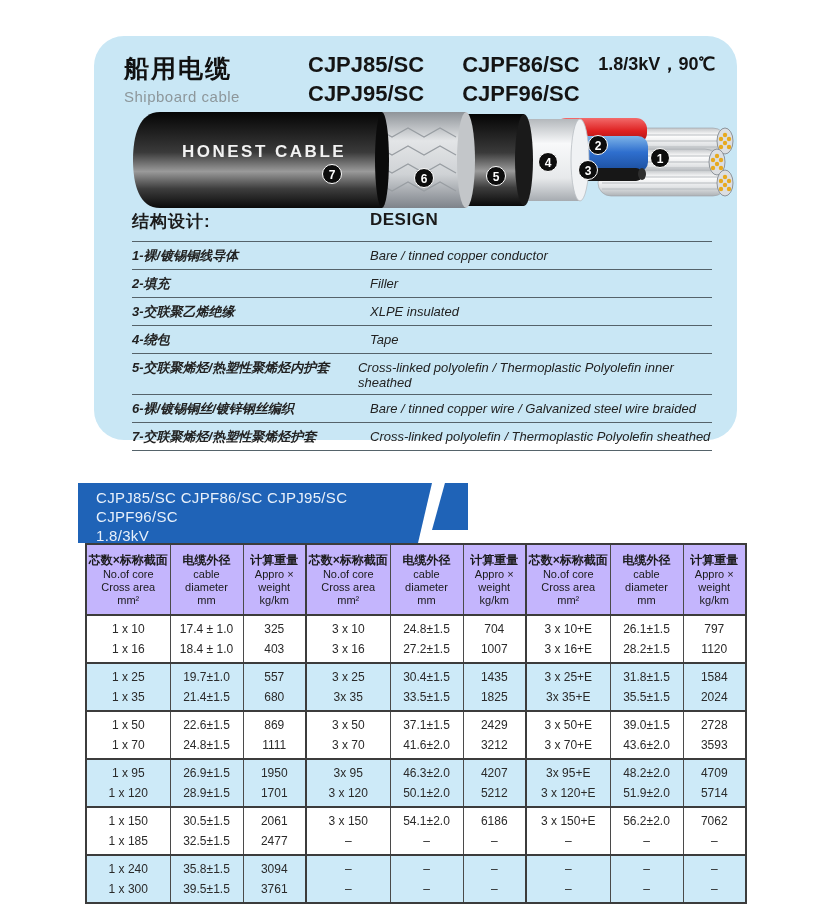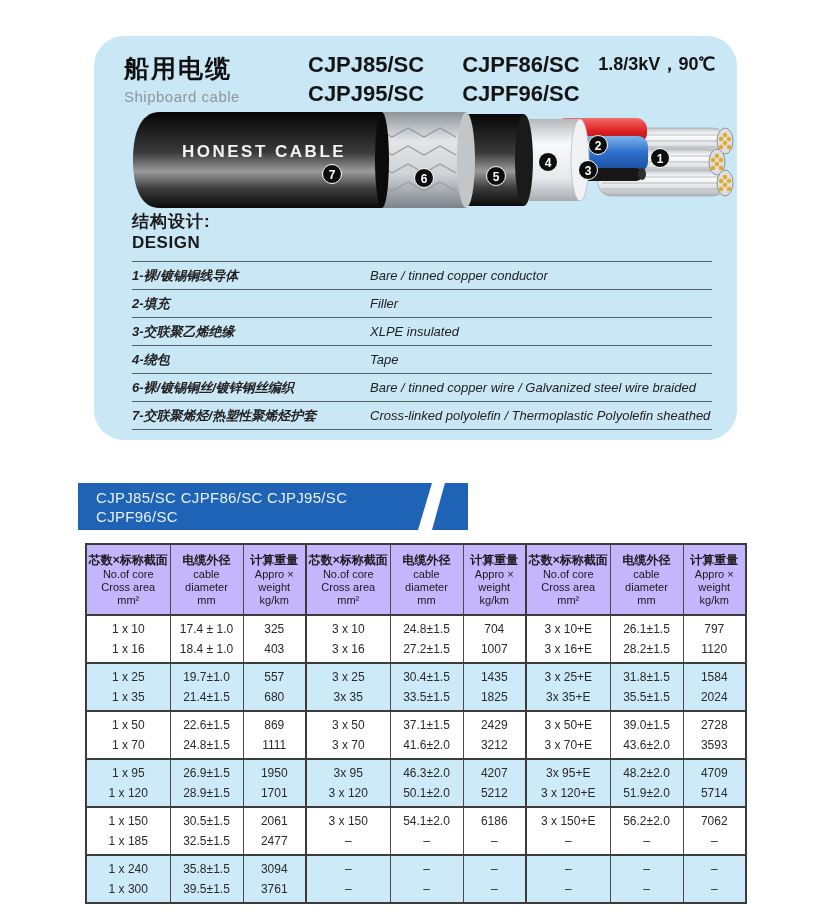--- a/index.html
+++ b/index.html
@@ -16,30 +16,30 @@
   .title-block{width:152px;}
   .title-cn{font-size:25px;font-weight:bold;color:#111;letter-spacing:2px;}
   .title-en{font-size:15px;color:#8d979b;margin-top:3px;letter-spacing:0.5px;}
   .models{display:grid;grid-template-columns:auto auto;column-gap:38px;row-gap:3px;
     font-size:22px;font-weight:bold;margin-left:32px;color:#141414;white-space:nowrap;}
   .rating{font-size:18px;font-weight:bold;margin-left:auto;white-space:nowrap;color:#141414;}
   
   .cable-wrap{position:absolute;top:76px;left:36px;width:610px;height:96px;}
   
   .design{position:absolute;top:172px;left:38px;width:580px;}
-  .design-heading{display:flex;padding:2px 0 8px 0;flex-direction:column;}
+  .design-heading{display:flex;padding:2px 0 8px 0;}
   .dh-cn{font-size:17px;font-weight:bold;width:238px;letter-spacing:1px;}
   .dh-en{font-size:17px;font-weight:bold;letter-spacing:0.5px;}
   .design-row{display:flex;border-top:1.5px solid #55636a;padding:5px 0 4px 0;align-items:baseline;font-style:italic;}
   .design-row:last-child{border-bottom:1.5px solid #55636a;}
   .dr-cn{width:238px;font-size:13px;font-weight:bold;color:#222;}
   .dr-en{font-size:13px;color:#222;}
   
   .banner{
-    position:absolute;left:78px;top:483px;width:354px;height:47px;background:#1f63b7;
+    position:absolute;left:78px;top:483px;width:354px;height:60px;background:#1f63b7;
     clip-path:polygon(0 0,100% 0,calc(100% - 14px) 100%,0 100%);
     color:#e8f0fa;font-size:15px;line-height:19px;box-sizing:border-box;padding:5px 0 0 18px;
     letter-spacing:0.3px;
   }
   .banner-accent{
     position:absolute;left:432px;top:483px;width:36px;height:47px;background:#1f63b7;
     clip-path:polygon(36% 0,100% 0,100% 100%,0 100%);
   }
   
   .spec-wrap{position:absolute;left:85px;top:543px;}
@@ -217,20 +217,24 @@
         </div>
         <div class="design-row">
           <div class="dr-cn">3-交联聚乙烯绝缘</div>
           <div class="dr-en">XLPE insulated</div>
         </div>
         <div class="design-row">
           <div class="dr-cn">4-绕包</div>
           <div class="dr-en">Tape</div>
         </div>
         <div class="design-row">
+          <div class="dr-cn">5-交联聚烯烃/热塑性聚烯烃内护套</div>
+          <div class="dr-en">Cross-linked polyolefin / Thermoplastic Polyolefin inner sheathed</div>
+        </div>
+        <div class="design-row">
           <div class="dr-cn">6-裸/镀锡铜丝/镀锌钢丝编织</div>
           <div class="dr-en">Bare / tinned copper wire / Galvanized steel wire braided</div>
         </div>
         <div class="design-row">
           <div class="dr-cn">7-交联聚烯烃/热塑性聚烯烃护套</div>
           <div class="dr-en">Cross-linked polyolefin / Thermoplastic Polyolefin sheathed</div>
         </div>
       </div>
   </div>
 </div>

